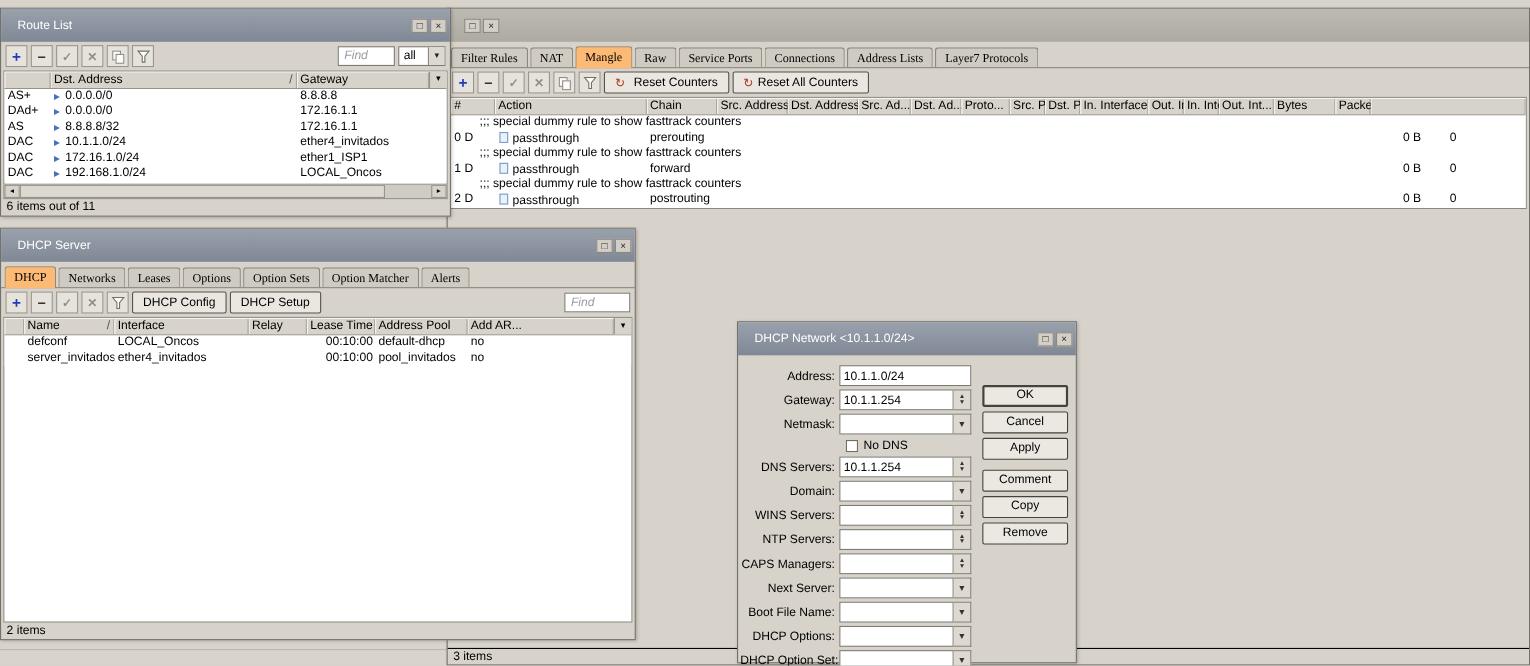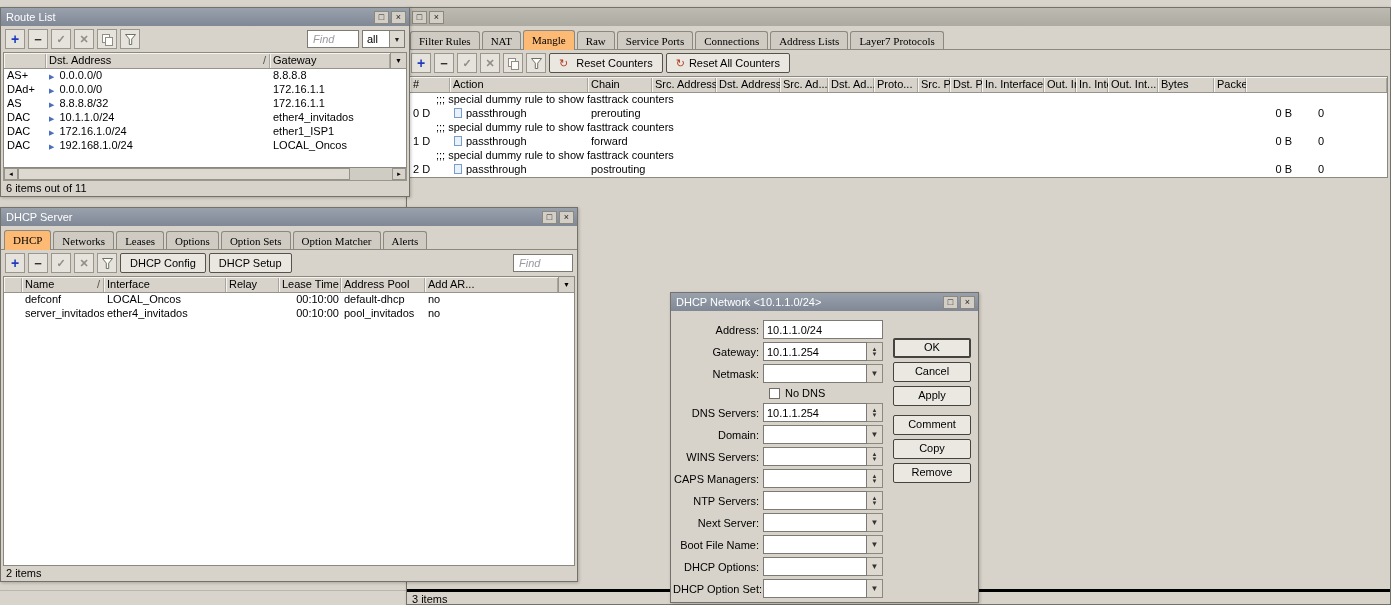--- a/index.html
+++ b/index.html
@@ -5,22 +5,22 @@
   * { margin:0; padding:0; box-sizing:border-box; }
   html,body { width:1391px; height:605px; }
   body {
     position:relative; overflow:hidden;
     background:#d8d4cb; color:#000;
     font-family:"Liberation Sans", sans-serif; font-size:11px;
   }
   
   .win { position:absolute; border:1px solid #73716a; background:#d7d3ca;
          display:flex; flex-direction:column; box-shadow:1px 1px 3px rgba(0,0,0,.22); }
-  .tbar { height:18px; flex:none; display:flex; align-items:center; gap:2px;
-          padding:0 3px 0 5px; background:linear-gradient(180deg,#99a1ad,#808896); color:#fff; }
+  .tbar { height:30px; flex:none; display:flex; align-items:center; gap:2px;
+          padding:0 3px 0 15px; background:linear-gradient(180deg,#99a1ad,#808896); color:#fff; }
   .tbar.inactive { background:linear-gradient(180deg,#bdbab2,#adaaa2); color:#f2f0ea; }
   .tbar .t { flex:1; white-space:nowrap; overflow:hidden; }
   .wbtn { width:15px; height:13px; flex:none; background:#d3cfc7; border:1px solid #8a887f;
           color:#26241f; font-size:9px; line-height:11px; text-align:center; }
   
   .tools { display:flex; align-items:center; gap:3px; padding:3px 4px; flex:none; }
   .ibtn { width:20px; height:20px; flex:none; display:flex; align-items:center; justify-content:center;
           background:#e6e3dc; border:1px solid #99968d; }
   .ibtn.blue { color:#1f3cc0; font-weight:bold; font-size:14px; }
   .ibtn.dark { color:#33312c; font-weight:bold; font-size:13px; }
@@ -183,21 +183,21 @@
     <div class="drow">
       <span class="dcell w40">2 D</span>
       <span class="dcell w138"><span class="doc-ico"></span><span>passthrough</span></span>
       <span class="dcell w64">postrouting</span>
       <span class="dcell w586"></span>
       <span class="dcell w56 rt">0 B</span>
       <span class="dcell w52 rt">0</span>
     </div>
   </div>
   <div class="filler"></div>
-  <div class="sbar" style="border-top:3px solid #000000;margin-top:25px;">3 items</div>
+  <div class="sbar" style="border-top:1px solid #000000;margin-top:25px;">3 items</div>
 </div>
 
 <div class="win" id="route" style="left:0; top:7px; width:410px; height:190px; z-index:3;">
   <div class="tbar">
     <span class="t">Route List</span>
     <span class="wbtn">□</span>
     <span class="wbtn">×</span>
   </div>
   <div class="tools">
     <span class="ibtn blue">+</span>
@@ -381,29 +381,29 @@
     </div>
     <div class="frow">
       <span class="flabel">WINS Servers:</span>
       <input class="finput" value="" style="">
       <span class="fctrl">
           <span>▲</span>
           <span>▼</span>
         </span>
     </div>
     <div class="frow">
-      <span class="flabel">CAPS Managers:</span>
+      <span class="flabel">NTP Servers:</span>
       <input class="finput" value="" style="">
       <span class="fctrl">
           <span>▲</span>
           <span>▼</span>
         </span>
     </div>
     <div class="frow">
-      <span class="flabel">NTP Servers:</span>
+      <span class="flabel">CAPS Managers:</span>
       <input class="finput" value="" style="">
       <span class="fctrl">
           <span>▲</span>
           <span>▼</span>
         </span>
     </div>
     <div class="frow">
       <span class="flabel">Next Server:</span>
       <input class="finput" value="" style="">
       <span class="fctrl dd">▼</span>

